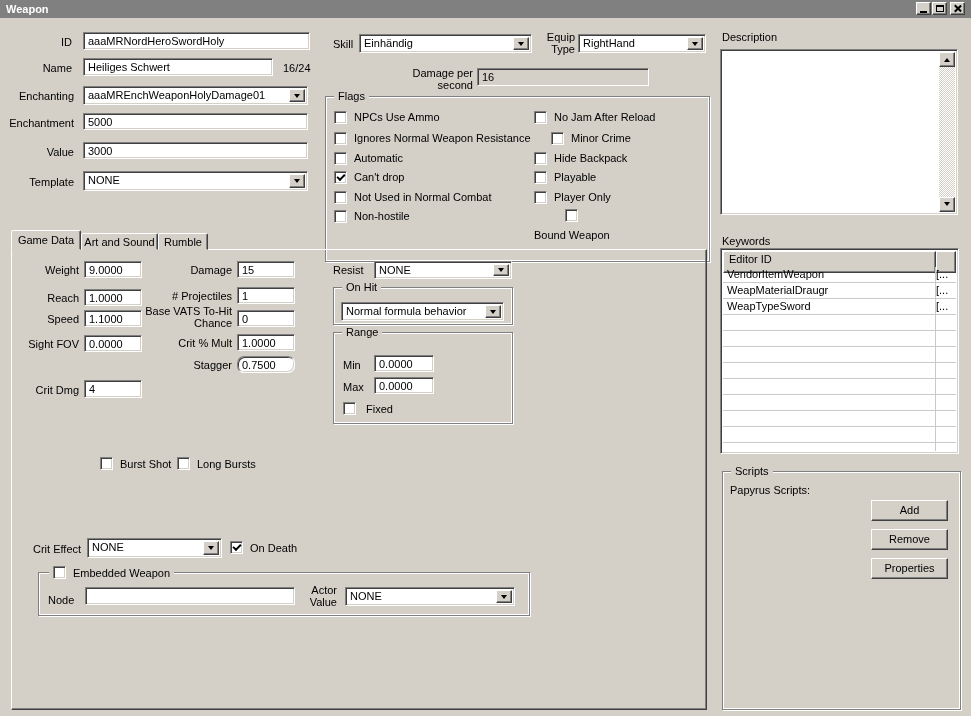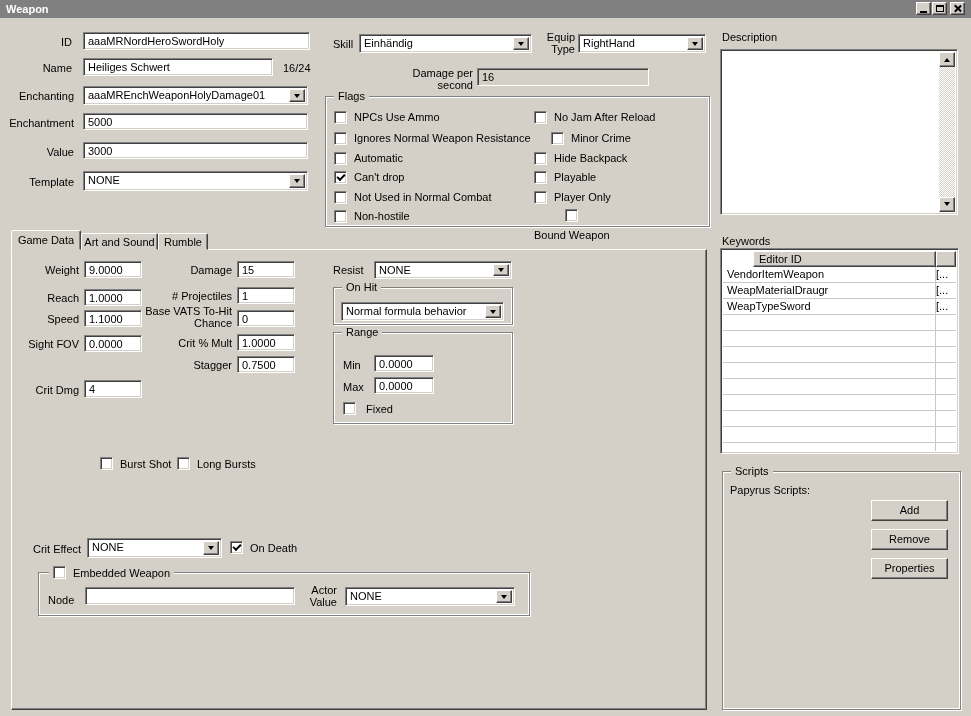--- a/index.html
+++ b/index.html
@@ -56,21 +56,21 @@
   .btn{position:absolute;background:#d4d0c8;border:1px solid;border-color:#fff #404040 #404040 #fff;
        box-shadow:inset -1px -1px 0 #808080;text-align:center;line-height:19px;box-sizing:border-box;}
 
   .track{background-color:#d4d0c8;background-image:conic-gradient(#fff 25%, transparent 0 50%, #fff 0 75%, transparent 0);
          background-size:2px 2px;}
   .sbtn{background:#d4d0c8;border:1px solid;border-color:#fff #404040 #404040 #fff;
         box-shadow:inset -1px -1px 0 #808080;display:flex;align-items:center;justify-content:center;box-sizing:border-box;}
 
   .listbox{position:absolute;background:#fff;border:1px solid;border-color:#808080 #fff #fff #808080;
            box-shadow:inset 1px 1px 0 #404040, inset -1px -1px 0 #d4d0c8;box-sizing:border-box;}
-  .listhead{position:absolute;left:2px;right:2px;top:2px;height:16px;display:flex;padding-left:30px;}
+  .listhead{position:absolute;left:2px;right:2px;top:2px;height:22px;display:flex;}
   .hcell{background:#d4d0c8;border:1px solid;border-color:#fff #404040 #404040 #fff;
          box-shadow:inset -1px -1px 0 #808080;box-sizing:border-box;line-height:14px;padding-left:5px;}
   .kwbody{position:absolute;left:2px;right:2px;top:18px;bottom:2px;
           background:repeating-linear-gradient(to bottom, transparent 0, transparent 15px, #c9c9c9 15px, #c9c9c9 16px);}
   .kwsep{position:absolute;top:0;bottom:0;right:20px;width:1px;background:#c9c9c9;}
   .kwrow{position:absolute;left:0;right:0;height:15px;display:flex;line-height:15px;}
   .kwrow .c1{flex:1;padding-left:4px;overflow:hidden;white-space:nowrap;}
   .kwrow .c2{width:20px;overflow:hidden;white-space:nowrap;}
 </style>
 </head>
@@ -132,21 +132,21 @@
   <div class="combo" style="left:578px;top:34px;width:128px;height:19px;">
     <span class="combo-text">RightHand</span>
     <span class="combo-btn">
         <span class="arr-down"></span>
       </span>
   </div>
 
   <div class="lbl r" style="left:399px;top:67px;width:74px;">Damage per second</div>
   <div class="field dis" style="left:477px;top:68px;width:172px;height:18px;">16</div>
 
-  <div class="group" style="left:325px;top:96px;width:385px;height:131px;">
+  <div class="group" style="left:325px;top:96px;width:385px;height:166px;">
     <span class="legend">Flags</span>
     <div class="flagrow" style="left:8px;top:13px;">
       <span class="cb" data-checked="false"></span>
       <span>NPCs Use Ammo</span>
     </div>
     <div class="flagrow" style="left:8px;top:34px;">
       <span class="cb" data-checked="false"></span>
       <span>Ignores Normal Weapon Resistance</span>
     </div>
     <div class="flagrow" style="left:8px;top:54px;">
@@ -245,21 +245,21 @@
 
   <div class="lbl r" style="left:130px;top:264px;width:102px;">Damage</div>
   <div class="field" style="left:237px;top:261px;width:58px;height:17px;">15</div>
   <div class="lbl r" style="left:130px;top:290px;width:102px;"># Projectiles</div>
   <div class="field" style="left:237px;top:287px;width:58px;height:17px;">1</div>
   <div class="lbl r" style="left:130px;top:305px;width:102px;">Base VATS To-Hit Chance</div>
   <div class="field" style="left:237px;top:310px;width:58px;height:17px;">0</div>
   <div class="lbl r" style="left:130px;top:337px;width:102px;">Crit % Mult</div>
   <div class="field" style="left:237px;top:334px;width:58px;height:17px;">1.0000</div>
   <div class="lbl r" style="left:130px;top:359px;width:102px;">Stagger</div>
-  <div class="field" style="left:237px;top:356px;width:58px;height:17px;">0.7500</div>
+  <div class="field" style="left:237px;top:356px;width:58px;height:17px;border-radius:7px;">0.7500</div>
 
   <div class="lbl" style="left:333px;top:264px;">Resist</div>
   <div class="combo" style="left:374px;top:261px;width:138px;height:18px;">
     <span class="combo-text">NONE</span>
     <span class="combo-btn">
         <span class="arr-down"></span>
       </span>
   </div>
 
   <div class="group" style="left:333px;top:287px;width:180px;height:38px;">

